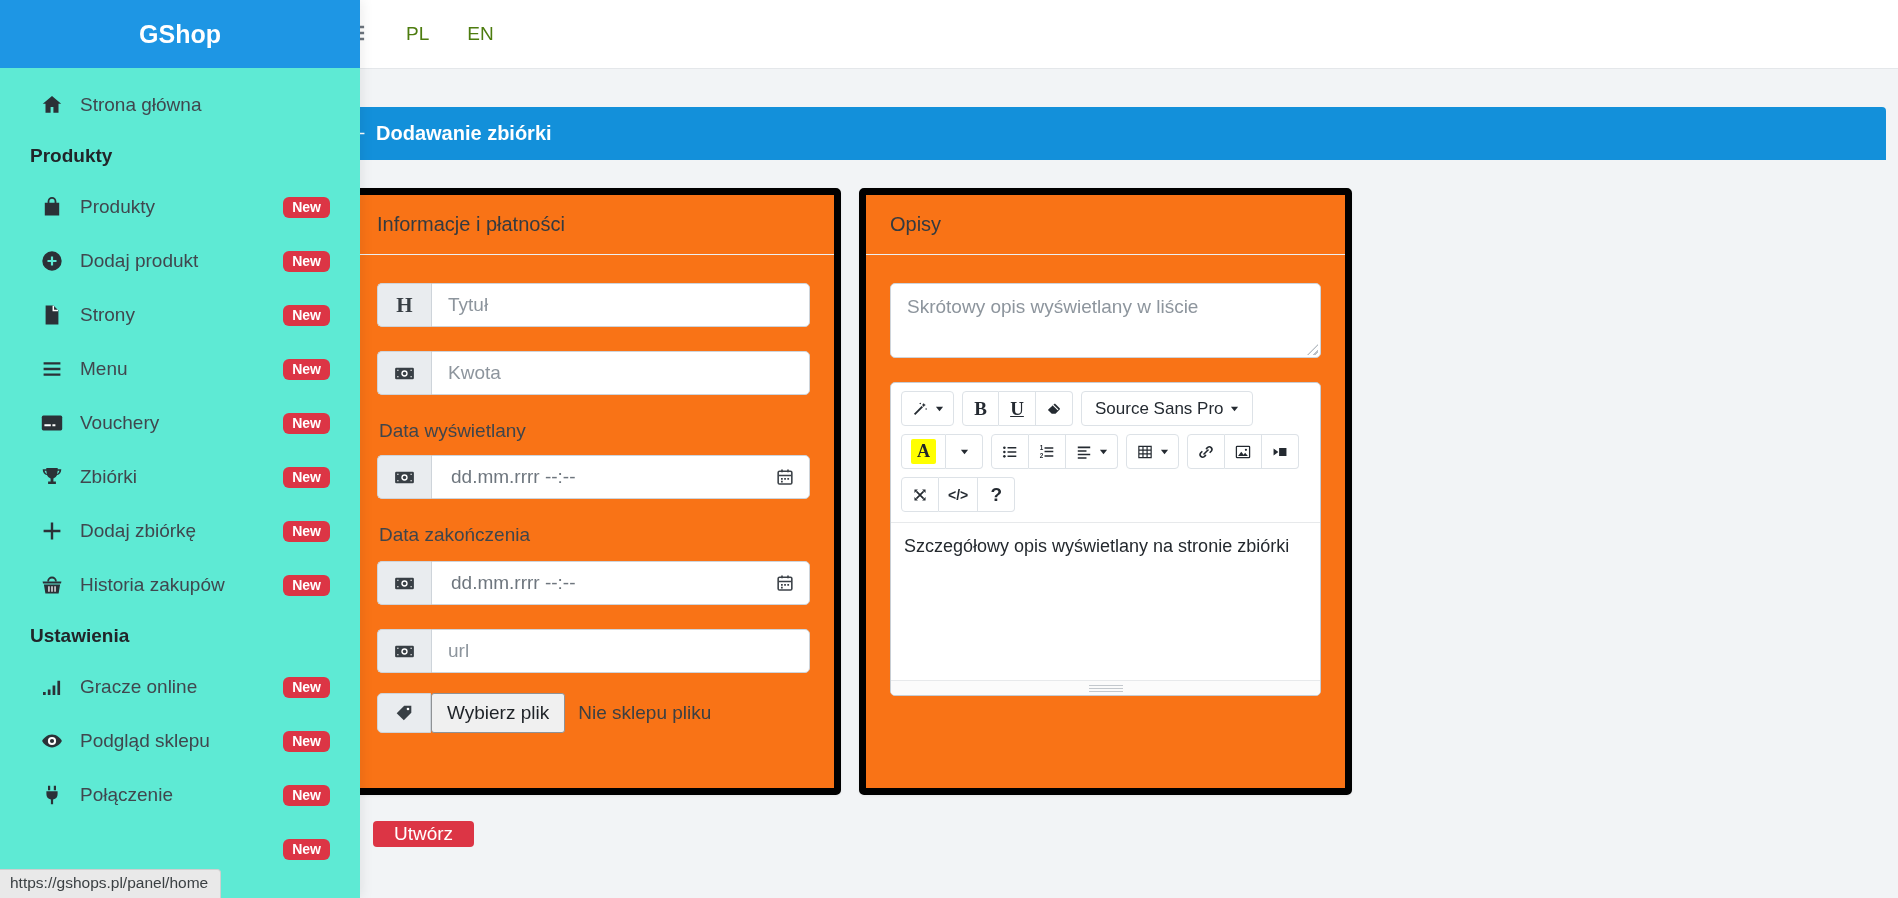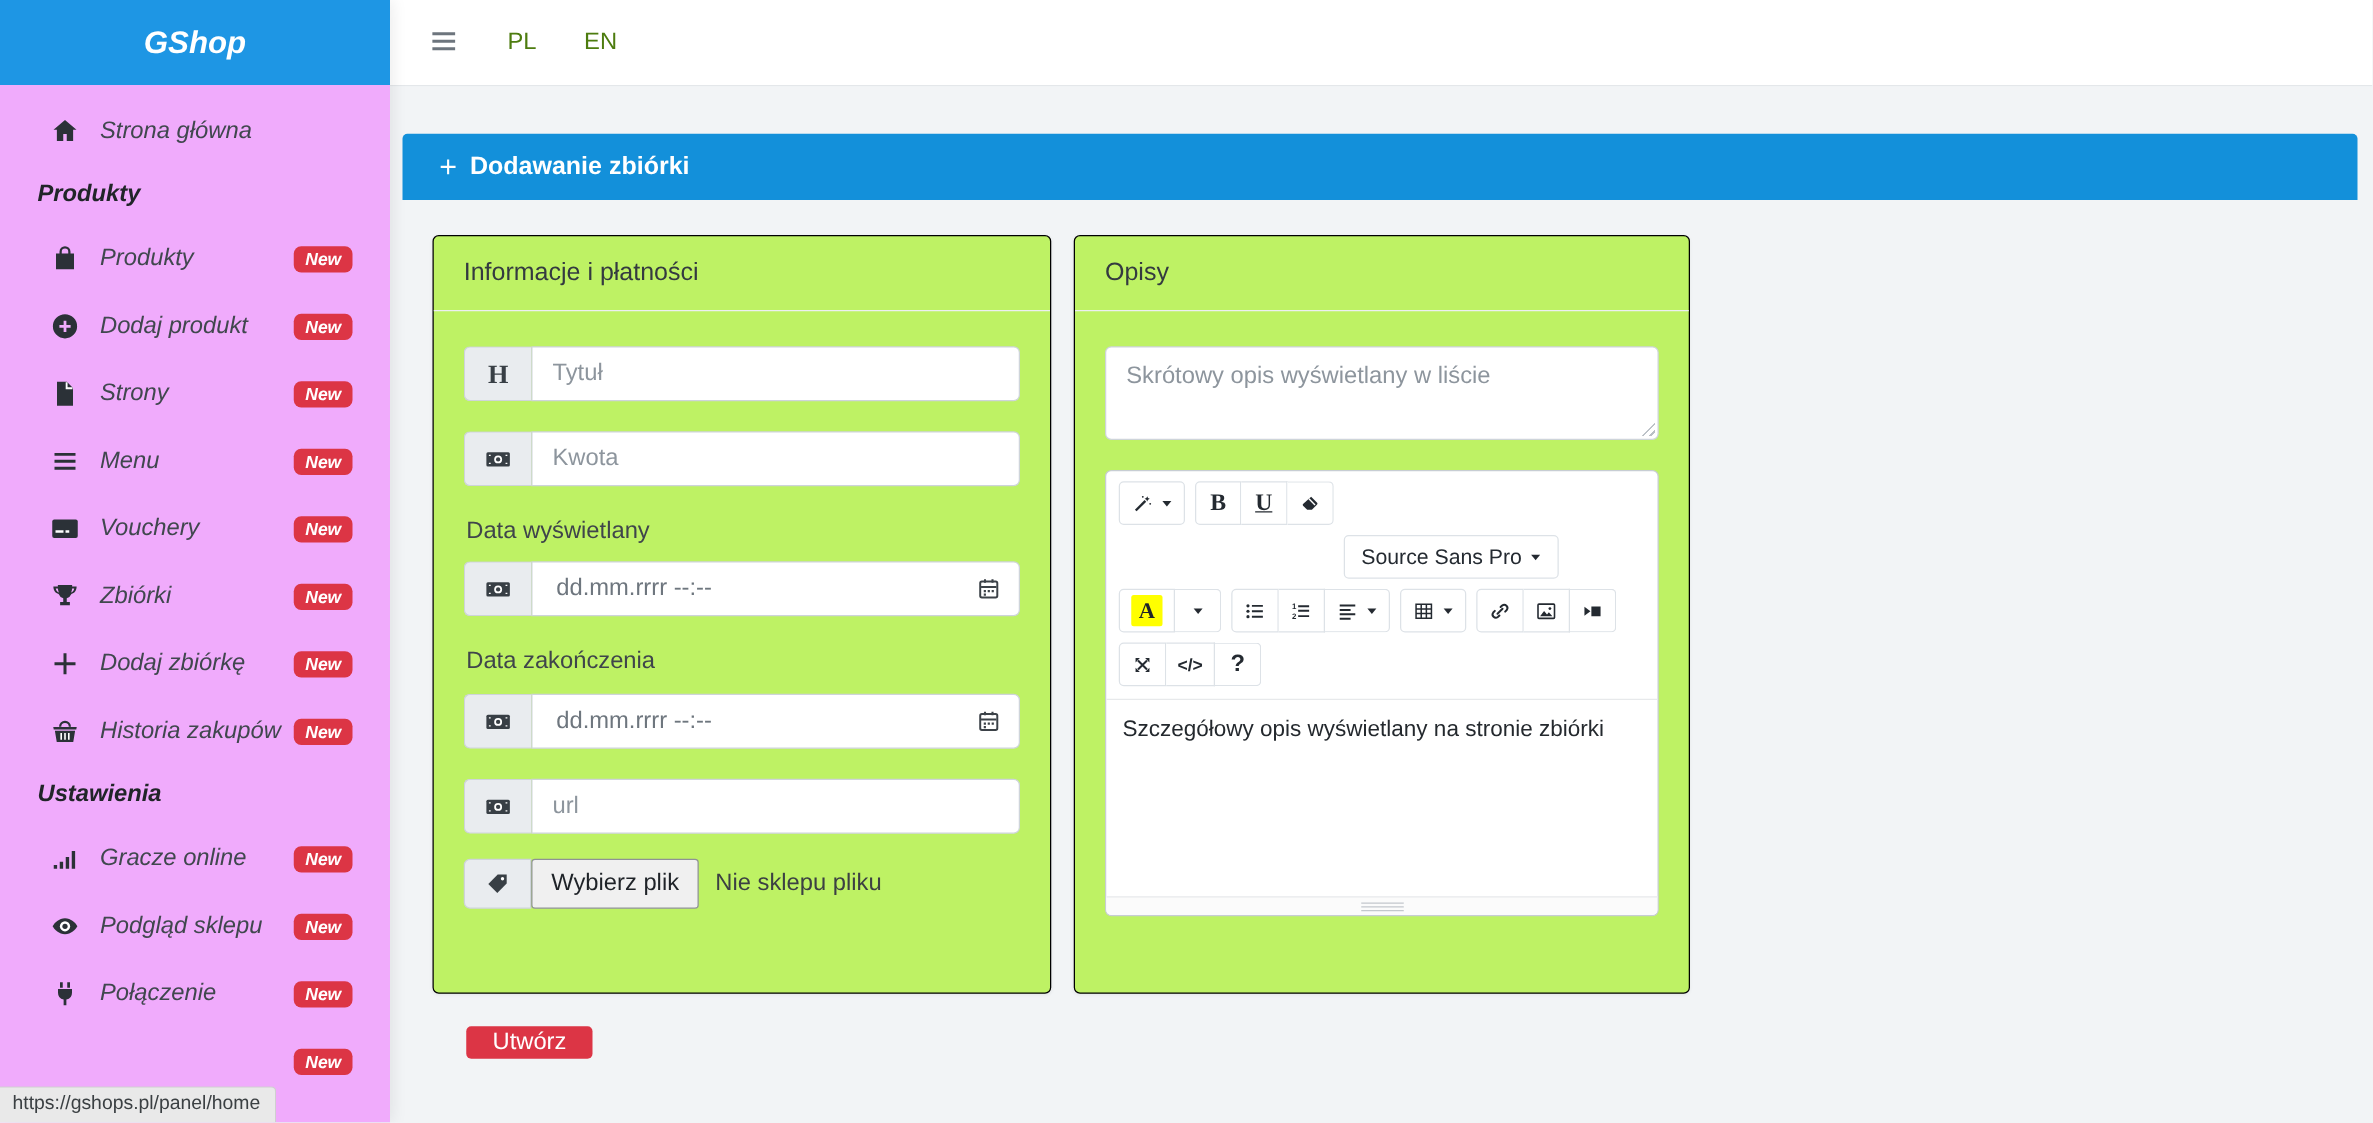--- a/index.html
+++ b/index.html
@@ -5,22 +5,22 @@
   html,body { margin:0; padding:0; }
   body {
     width:1898px; height:898px; overflow:hidden; position:relative;
     font-family:"Liberation Sans","DejaVu Sans",sans-serif;
     background:#f2f4f6; color:#3b4147;
     --primary-brand:#1e96e4; --primary-panel:#1390da; --danger:#dc3545; --highlight:#ffff00;
   }
   .app { position:absolute; inset:0; }
 
   
-  .sidebar { position:absolute; left:0; top:0; bottom:0; width:312px; background:#f0abfc;
-             box-shadow:2px 0 12px rgba(0,0,0,.08); z-index:5;font-style:italic; }
+  .sidebar { position:absolute; left:0; top:0; bottom:0; width:360px; background:#5eead4;
+             box-shadow:2px 0 12px rgba(0,0,0,.08); z-index:5; }
   .brand { height:68px; background:var(--primary-brand); color:#fff; display:flex;
            align-items:center; justify-content:center; font-size:25px; font-weight:bold; cursor:pointer; }
   .nav { padding-top:10px; }
   .nav-item { height:54px; display:flex; align-items:center; padding:0 30px 0 38px;
               color:#40474e; font-size:19px; cursor:pointer; }
   .nav-item .nicon { width:27px; height:27px; margin-right:15px; color:#2b3137; flex:none;
                      display:flex; align-items:center; justify-content:center; }
   .nav-item .nlabel { flex:1; white-space:nowrap; }
   .nav-header { height:48px; display:flex; align-items:center; padding-left:30px;
                 font-weight:bold; font-size:19px; color:#212529; }
@@ -34,21 +34,21 @@
   .lang { color:#4d7c0f; font-size:19px; text-decoration:none; cursor:pointer; }
   .lang.pl { margin-left:34px; } .lang.en { margin-left:38px; }
 
   
   .content { position:absolute; left:312px; top:68px; right:0; bottom:0; background:#f2f4f6; }
   .panel-header { position:absolute; left:10px; right:12px; top:39px; height:53px;
                   background:var(--primary-panel); border-radius:4px 4px 0 0; color:#fff;
                   display:flex; align-items:center; padding-left:28px; font-size:20px; font-weight:bold; }
   .ph-plus { display:flex; margin-right:9px; }
 
-  .card { position:absolute; top:120px; background:#bef264; border:1px solid #000000; border-radius:5px;
+  .card { position:absolute; top:120px; background:#f97316; border:7px solid #000000; border-radius:5px;
           box-shadow:0 1px 3px rgba(0,0,0,.06); height:607px; box-sizing:border-box; }
   .card-info { left:34px; width:495px; }
   .card-desc { left:547px; width:493px; }
   .card-header { height:60px; border-bottom:1px solid #eceff1; display:flex; align-items:center;
                  padding:0 24px; font-size:20px; color:#343a40; box-sizing:border-box; }
   .card-body { padding:28px 24px; }
 
   .input-group { display:flex; height:44px; }
   .addon { width:54px; background:#e9ecef; border:1px solid #ced4da; border-right:0;
            border-radius:5px 0 0 5px; display:flex; align-items:center; justify-content:center;
@@ -85,21 +85,21 @@
   .tb-row + .tb-row { margin-top:8px; }
   .tb-group { display:flex; }
   .tb-btn { height:35px; min-width:37px; padding:0 9px; background:#fff; border:1px solid #dde2e7;
             border-left-width:0; display:flex; align-items:center; justify-content:center; gap:5px;
             font-size:16px; color:#242a31; cursor:pointer; font-family:inherit; box-sizing:border-box; }
   .tb-group .tb-btn:first-child { border-left-width:1px; border-radius:4px 0 0 4px; }
   .tb-group .tb-btn:last-child { border-radius:0 4px 4px 0; }
   .tb-group .tb-btn:only-child { border-radius:4px; }
   .tb-serif { font-family:"Liberation Serif","DejaVu Serif",serif; font-weight:bold; font-size:19px; }
   .tb-underline { text-decoration:underline; }
-  .tb-fontname { padding:0 13px; font-size:17px;margin-top:43px; }
+  .tb-fontname { padding:0 13px; font-size:17px; }
   .tb-code { font-size:14px; font-weight:bold; }
   .tb-help { font-size:19px; font-weight:bold; }
   .tb-ic { display:flex; }
   .color-chip { background:var(--highlight); height:25px; padding:0 6px; display:flex; align-items:center;
                 font-family:"Liberation Serif","DejaVu Serif",serif; font-weight:bold; font-size:18px;
                 color:#1f242a; border-radius:2px; }
   .caret-ic { display:flex; margin-left:1px; }
   .editor-body { padding:13px 13px; height:131px; font-size:18px; color:#24292e; overflow:hidden; }
   .editor-body p { margin:0; }
   .editor-statusbar { height:14px; background:#fbfbfb; border-top:1px solid #e7e9eb;

